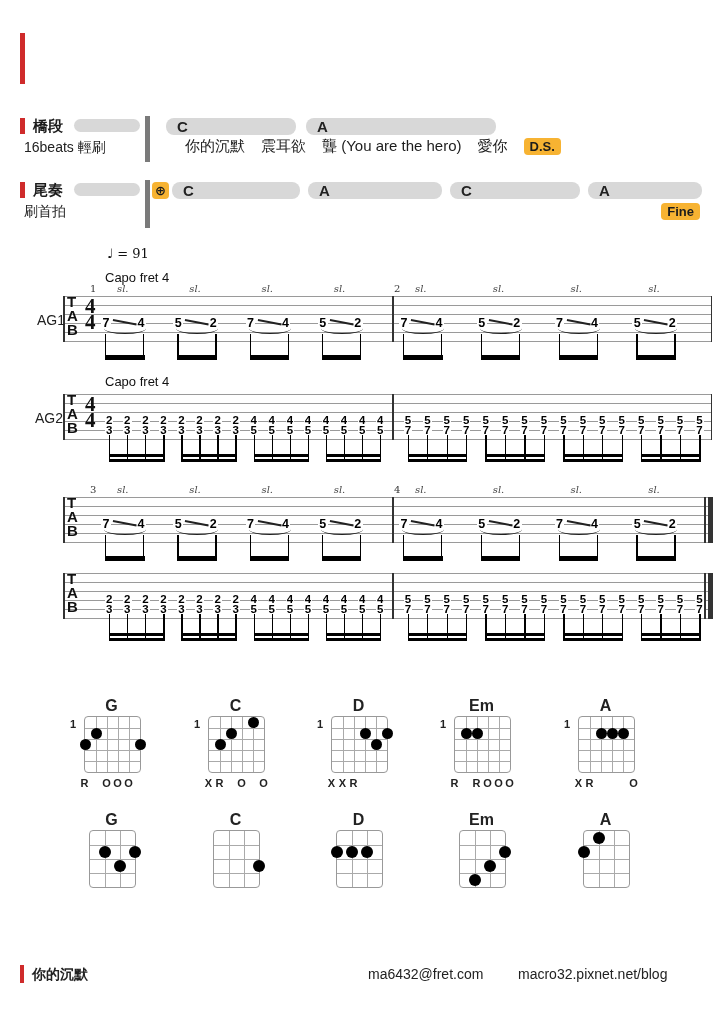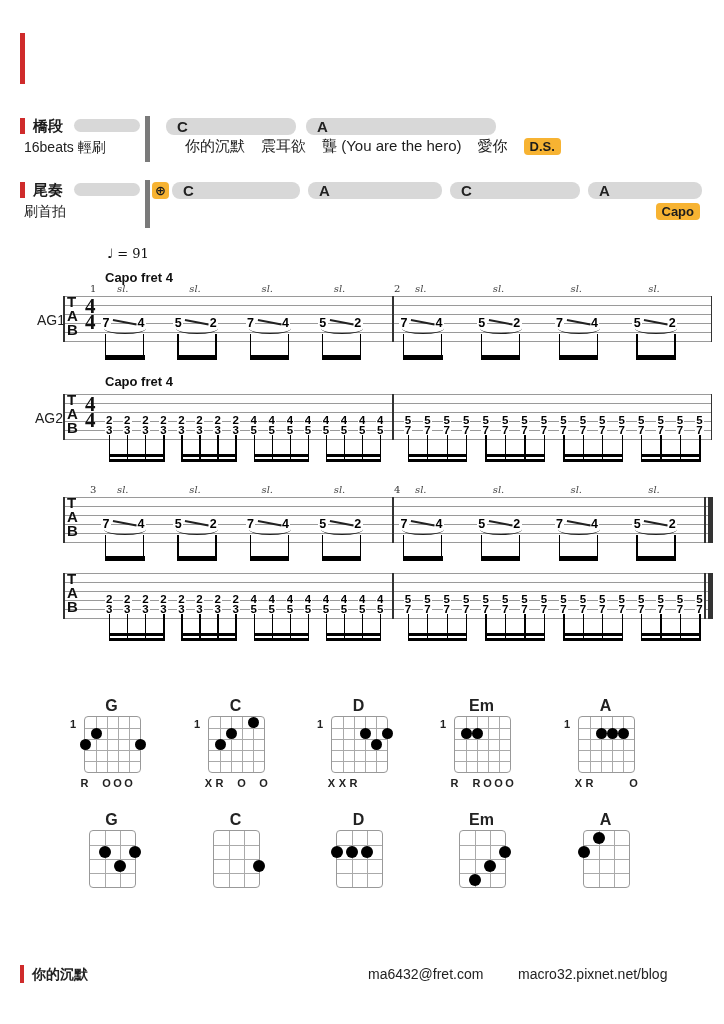--- a/index.html
+++ b/index.html
@@ -32,21 +32,21 @@
   .slmark{position:absolute;font-size:10px;font-style:italic;color:#444;
           font-family:"DejaVu Serif",serif;}
   .tnum{position:absolute;font-size:12.5px;font-weight:bold;background:#fff;line-height:12px;
         padding:0 1.5px;color:#000;}
   .tnum2{position:absolute;font-size:11.5px;font-weight:bold;background:#fff;line-height:10px;
          padding:0 1px;color:#000;}
   .slideline{position:absolute;height:1.5px;background:#222;transform-origin:left center;}
   .slur{position:absolute;height:10px;border-bottom:1.5px solid #222;border-radius:50%;}
   .stem{position:absolute;width:1.3px;background:#000;}
   .beam{position:absolute;background:#000;}
-  .caplabel{position:absolute;font-size:13px;font-weight:bold;color:#111;}
+  .caplabel{position:absolute;font-size:13px;font-weight:normal;color:#111;}
   .tracklabel{position:absolute;font-size:14px;color:#222;}
   .tempo{position:absolute;font-size:13px;color:#111;font-family:"DejaVu Serif","Liberation Serif",serif;}
   
   .cname{position:absolute;font-size:16px;font-weight:bold;text-align:center;color:#222;}
   .grid{position:absolute;border:1.5px solid #999;border-radius:4px;}
   .gl{position:absolute;background:#aaa;}
   .dot{position:absolute;background:#000;border-radius:50%;}
   .fretnum{position:absolute;font-size:11px;font-weight:bold;color:#222;}
   .blab{position:absolute;font-size:11px;font-weight:bold;color:#222;text-align:center;}
   
@@ -96,21 +96,21 @@
         </div>
         <div class="chordbar" style="left: 308px; top: 0px; width: 134px;">
           <span>A</span>
         </div>
         <div class="chordbar" style="left: 450px; top: 0px; width: 130px;">
           <span>C</span>
         </div>
         <div class="chordbar" style="left: 588px; top: 0px; width: 114px;">
           <span>A</span>
         </div>
-        <div class="badge" style="position: absolute; right: 24px; top: 21px;">Capo</div>
+        <div class="badge" style="position: absolute; right: 24px; top: 21px;">Fine</div>
       </div>
     </div>
 
   <div id="score">
     <div class="tempo" style="left:107px;top:246px;">
       <span>♩</span>
       <span>= 91</span>
     </div>
     <div class="caplabel" style="left:105px;top:270px;">Capo fret 4</div>
     <div class="caplabel" style="left:105px;top:374px;">Capo fret 4</div>

